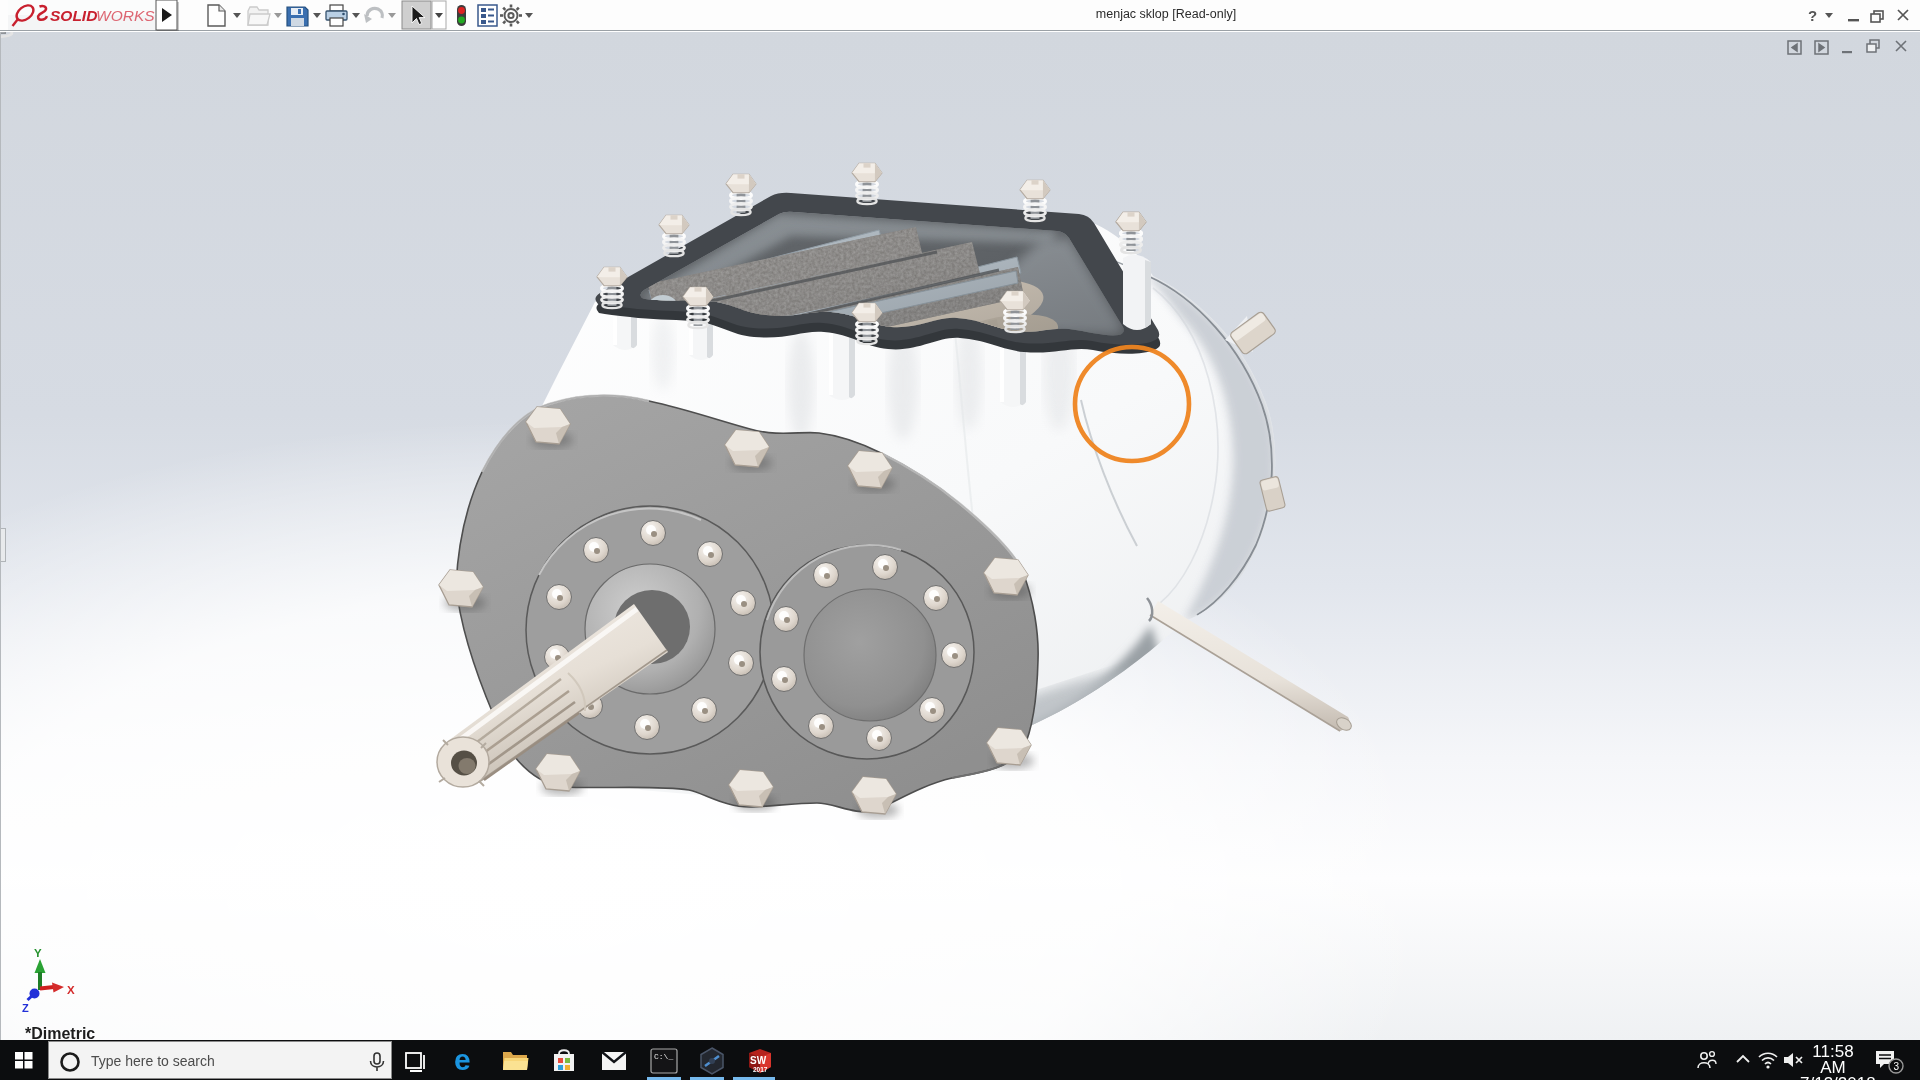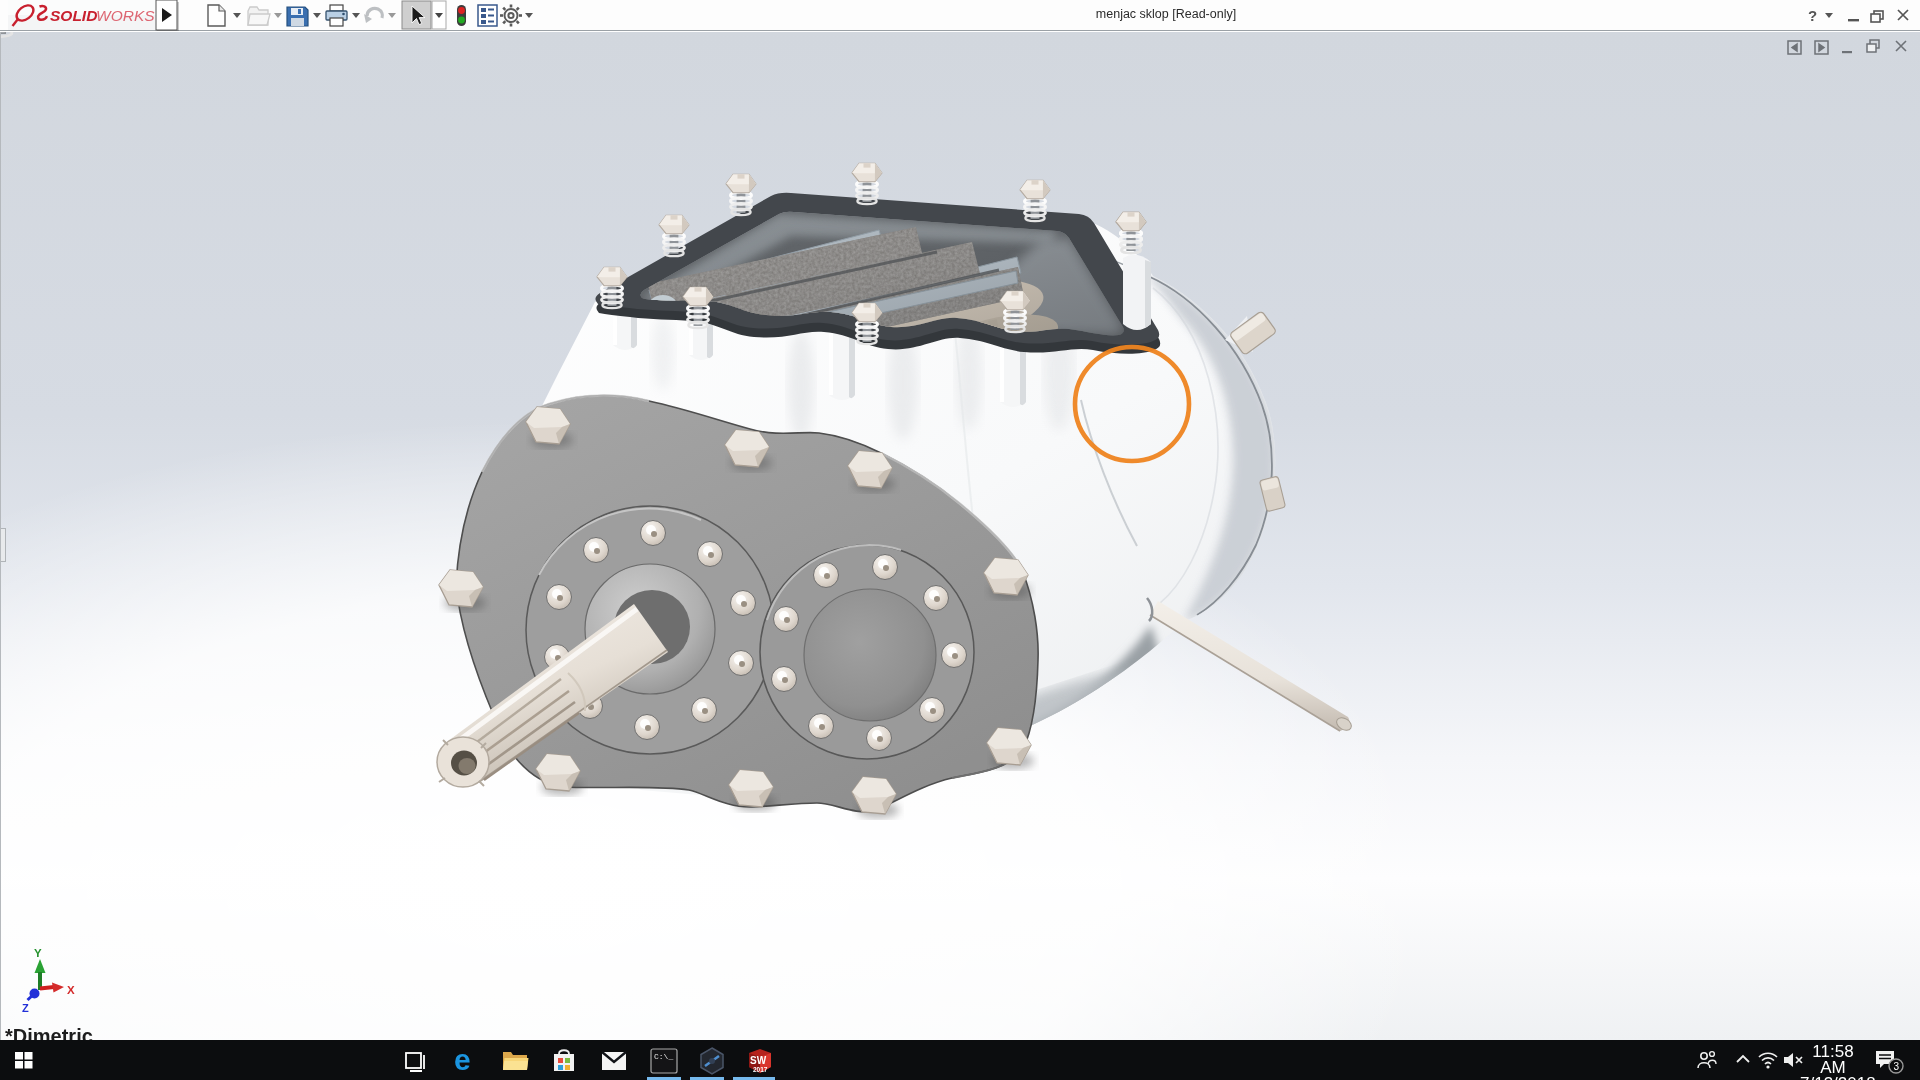--- a/index.html
+++ b/index.html
@@ -7,21 +7,21 @@
   #stage { position:relative; width:1920px; height:1080px; background:#fff; }
   #titlebar { position:absolute; left:0; top:0; width:1920px; height:31px; background:#fdfdfd; border-bottom:1px solid #9ba1a6; }
   svg.ic { position:absolute; }
   #doctitle { position:absolute; left:406px; top:0; width:1520px; text-align:center; line-height:29px; font-size:12.5px; color:#2b2b2b; }
   #viewport { position:absolute; left:0; top:32px; width:1920px; height:1008px;
      background:
        radial-gradient(ellipse 1250px 650px at 28% 85%, rgba(255,255,255,0.97) 0%, rgba(255,255,255,0.8) 45%, rgba(255,255,255,0) 72%),
        linear-gradient(180deg, #d2d7de 0%, #d6dbe3 38%, #e2e6ed 55%, #f5f6f9 72%, #fdfdfe 84%, #eff1f3 100%);
      border-left:1px solid #b5b9bd;
   }
-  #dimetric { position:absolute; left:4px; top:993px; font-size:20px; font-weight:bold; color:#1d1d1d;text-decoration:underline; }
+  #dimetric { position:absolute; left:24px; top:993px; font-size:16px; font-weight:bold; color:#1d1d1d;text-decoration:underline; }
   #taskbar { position:absolute; left:0; top:1040px; width:1920px; height:40px; background:#0c0d0f; }
   #searchbox { position:absolute; left:48px; top:1px; width:344px; height:38px; background:#f3f3f3; border:1px solid #8a8a8a; }
   #searchbox span { position:absolute; left:42px; top:11px; font-size:14px; color:#4c4c4c; }
   #clock { position:absolute; left:1800px; top:4px; width:66px; text-align:center; color:#fff; font-size:17px; line-height:16px; }
 </style>
 </head>
 <body>
 <div id="stage">
 
   <div id="viewport">
@@ -464,20 +464,30 @@
 
   <div id="taskbar">
     <svg class="ic" style="left:0;top:0" width="48" height="40" viewBox="0 0 48 40">
       <g fill="#fff">
           <rect x="15" y="12" width="8" height="7.5"></rect>
           <rect x="24.5" y="12" width="8" height="7.5"></rect>
           <rect x="15" y="21" width="8" height="7.5"></rect>
           <rect x="24.5" y="21" width="8" height="7.5"></rect>
         </g>
     </svg>
+    <div id="searchbox">
+      <svg class="ic" style="left:10px;top:9px" width="22" height="22" viewBox="0 0 22 22">
+        <circle cx="11" cy="11" r="8.5" fill="none" stroke="#1b1b1b" stroke-width="2.6"></circle>
+      </svg>
+      <span>Type here to search</span>
+      <svg class="ic" style="left:318px;top:9px" width="20" height="22" viewBox="0 0 20 22">
+        <rect x="7" y="2" width="6" height="11" rx="3" fill="none" stroke="#333" stroke-width="1.6"></rect>
+        <path d="M 3.5 10 C 3.5 18 16.5 18 16.5 10 M 10 16 L 10 20" fill="none" stroke="#333" stroke-width="1.6"></path>
+      </svg>
+    </div>
 
     <svg class="ic" style="left:402px;top:8px" width="26" height="26" viewBox="0 0 26 26">
       <rect x="4" y="5" width="15" height="15" fill="none" stroke="#fff" stroke-width="1.8"></rect>
       <path d="M 22 7 L 22 21 M 20 23 L 8 23" stroke="#fff" stroke-width="1.8"></path>
     </svg>
 
     <svg class="ic" style="left:452px;top:5px" width="30" height="32" viewBox="0 0 30 32">
       <text x="2" y="25" font-size="30" font-weight="bold" fill="#1b95e0" font-family="Liberation Sans">e</text>
     </svg>
 

